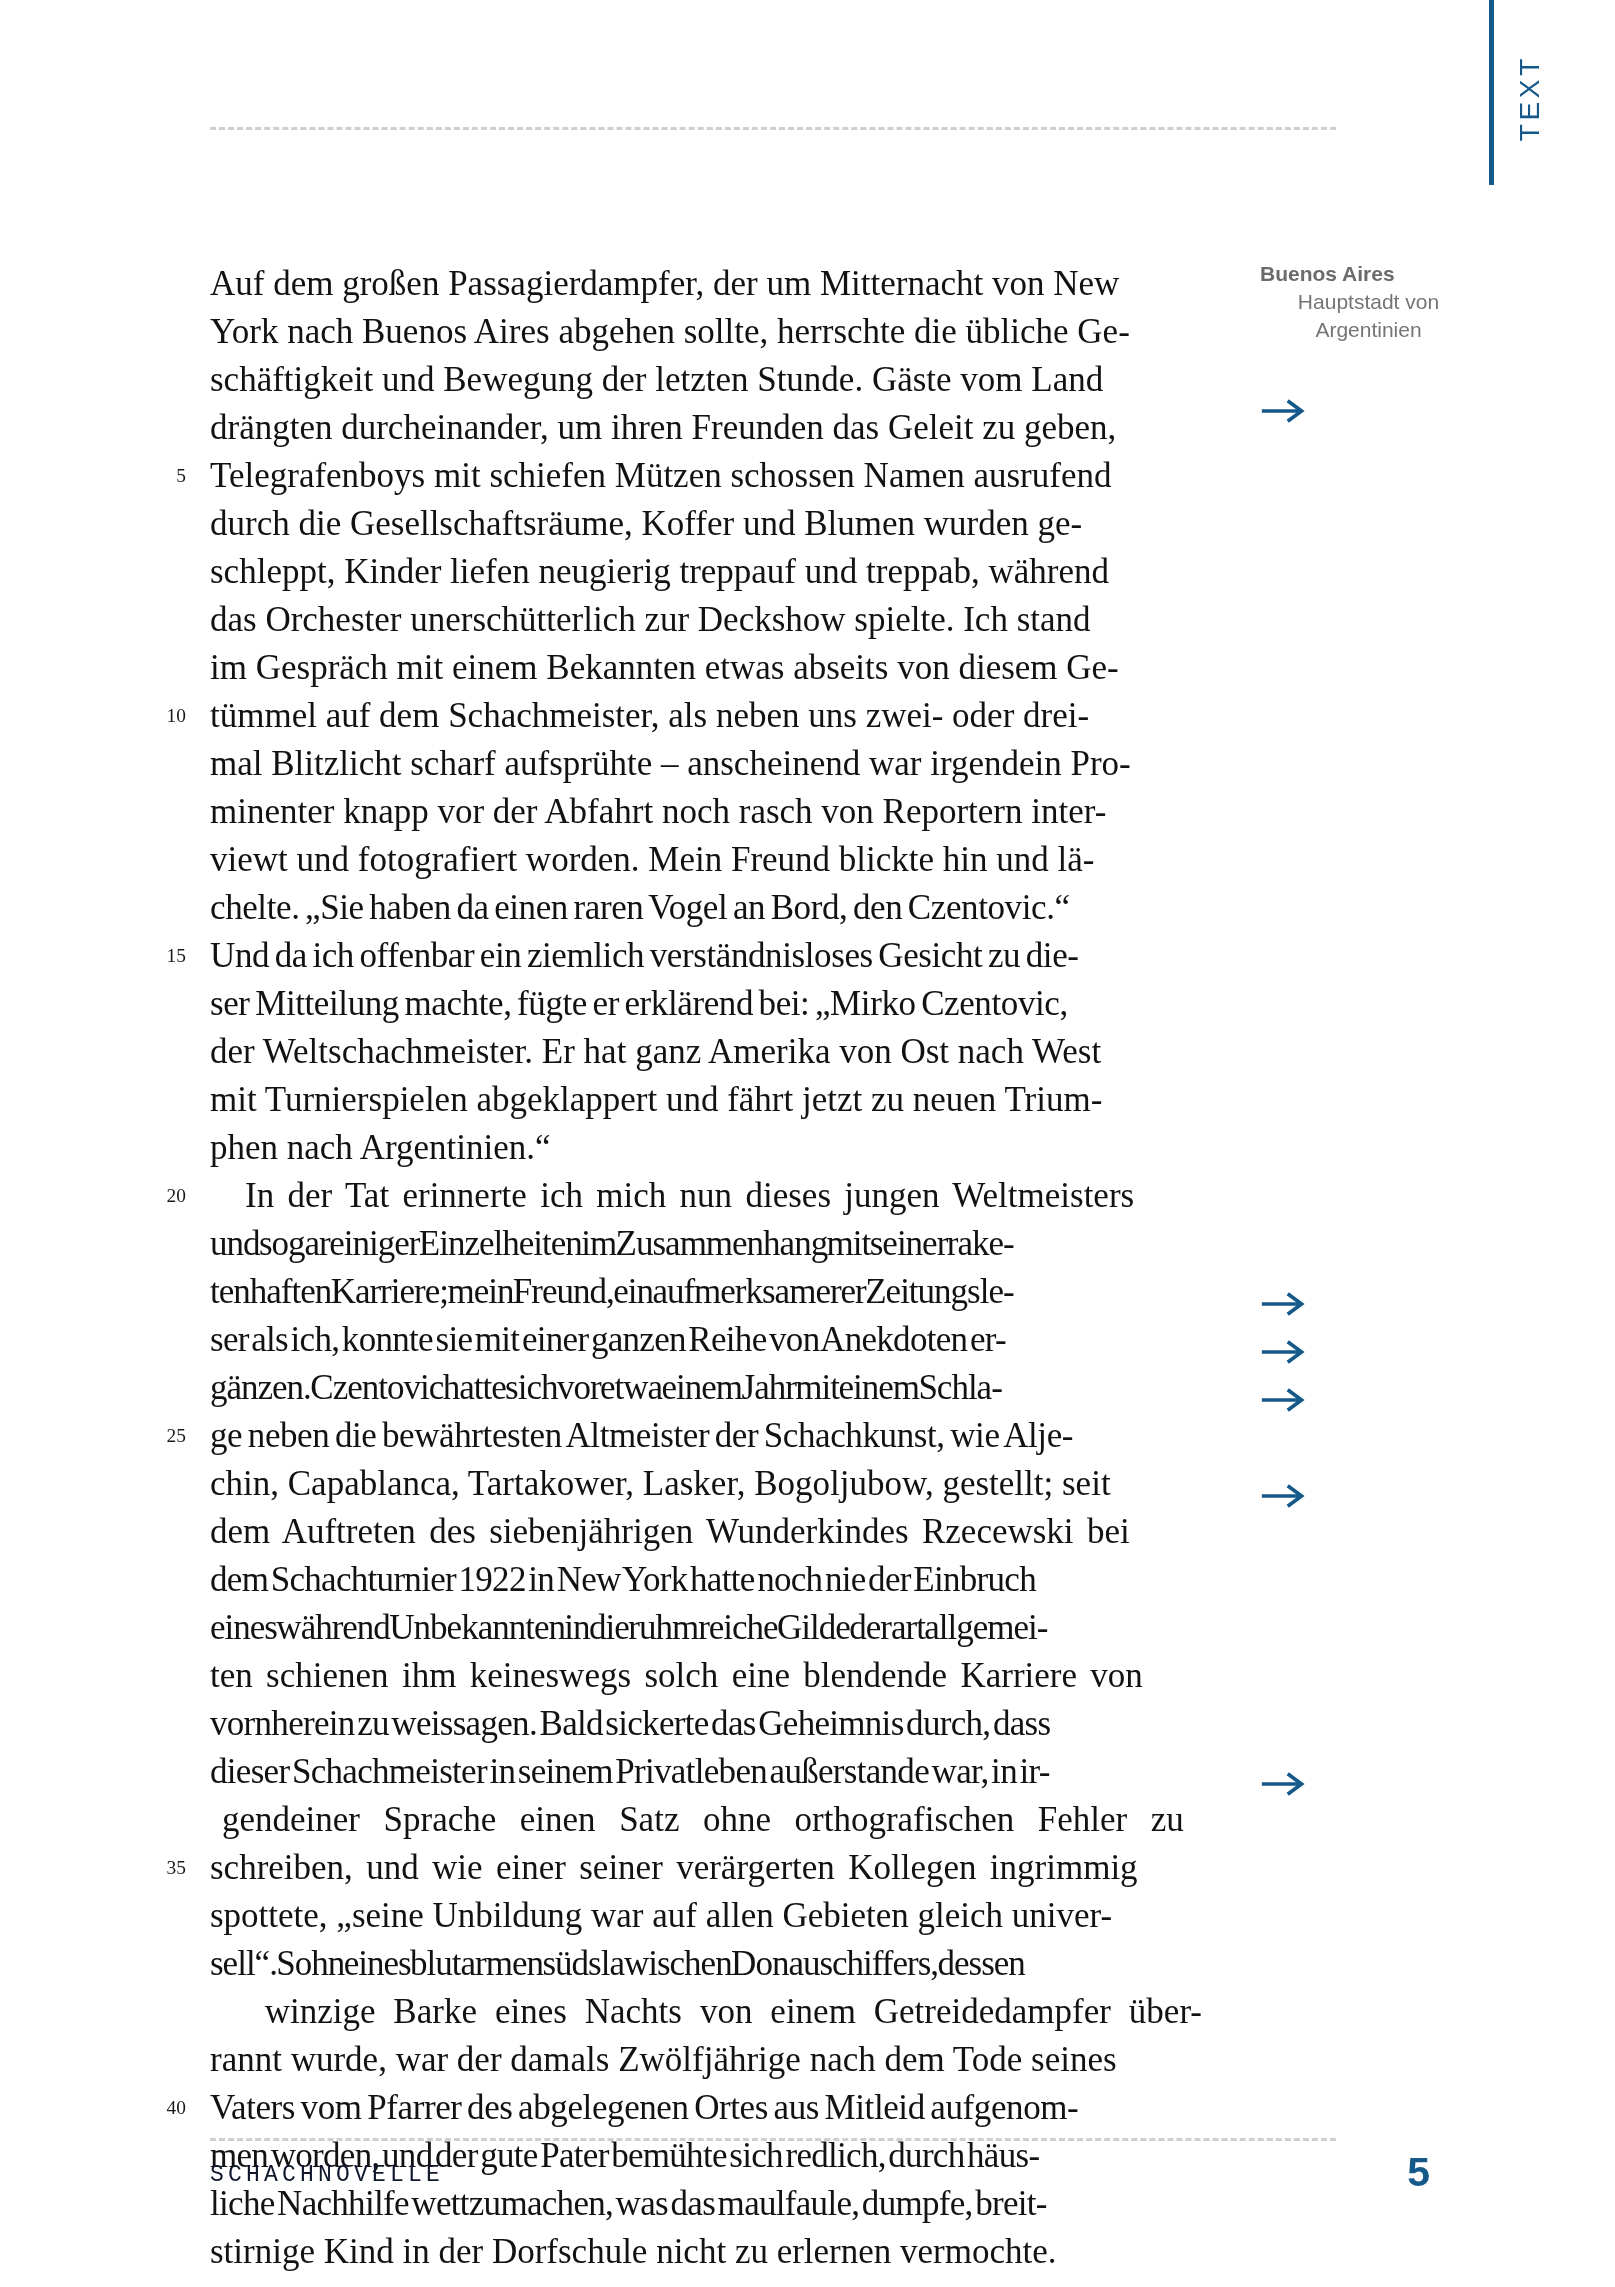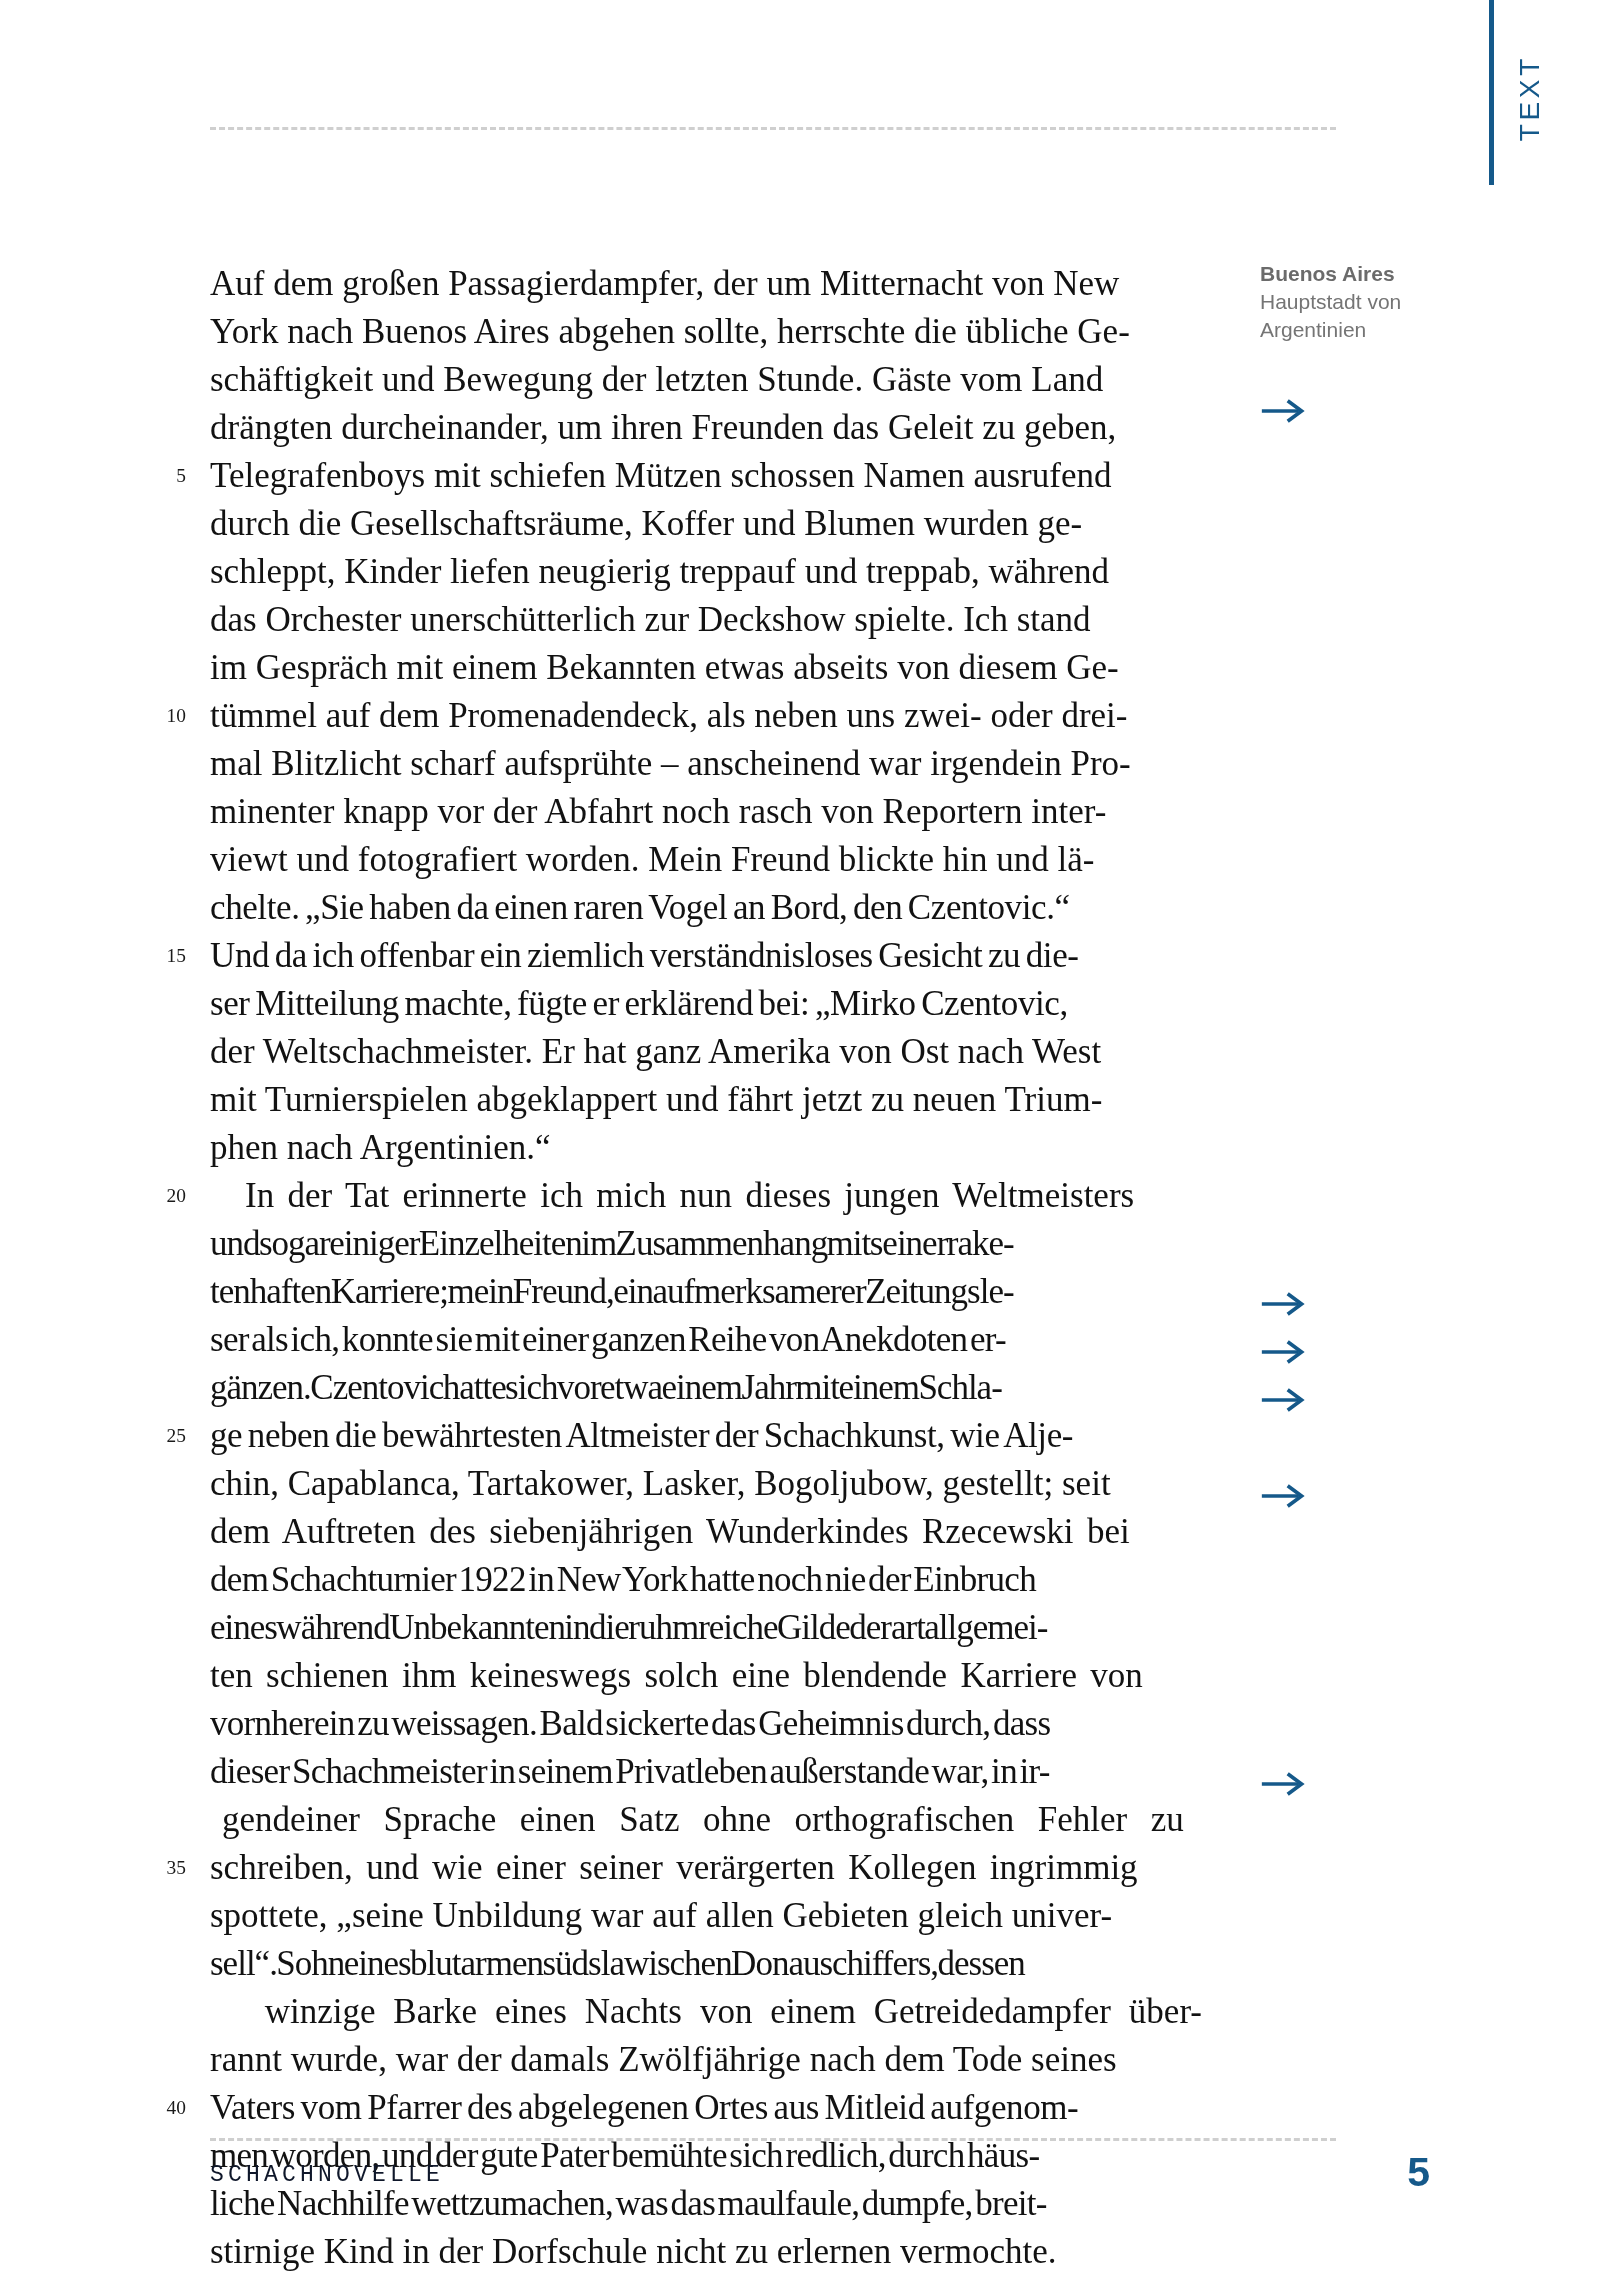--- a/index.html
+++ b/index.html
@@ -102,20 +102,21 @@
     font-size: 21px;
     line-height: 28px;
     font-weight: bold;
     color: #6b6b6b;
   }
   .mn-gloss {
     font-size: 21px;
     line-height: 28px;
     font-weight: normal;
     color: #757575;
+    text-align: center;
   }
   .arrow {
     position: absolute;
     left: 1260px;
     width: 48px;
     height: 28px;
     color: #15598a;
   }
   .arrow svg { display: block; }
 
@@ -184,21 +185,21 @@
       <div class="tline j0">
         <span class="ln"></span>
         <span class="tx">das Orchester unerschütterlich zur Deckshow spielte. Ich stand</span>
       </div>
       <div class="tline j0">
         <span class="ln"></span>
         <span class="tx">im Gespräch mit einem Bekannten etwas abseits von diesem Ge-</span>
       </div>
       <div class="tline j0">
         <span class="ln">10</span>
-        <span class="tx">tümmel auf dem Promenadendeck, als neben uns zwei- oder drei-</span>
+        <span class="tx">tümmel auf dem Schachmeister, als neben uns zwei- oder drei-</span>
       </div>
       <div class="tline j0">
         <span class="ln"></span>
         <span class="tx">mal Blitzlicht scharf aufsprühte – anscheinend war irgendein Pro-</span>
       </div>
       <div class="tline j0">
         <span class="ln"></span>
         <span class="tx">minenter knapp vor der Abfahrt noch rasch von Reportern inter-</span>
       </div>
       <div class="tline j0">

